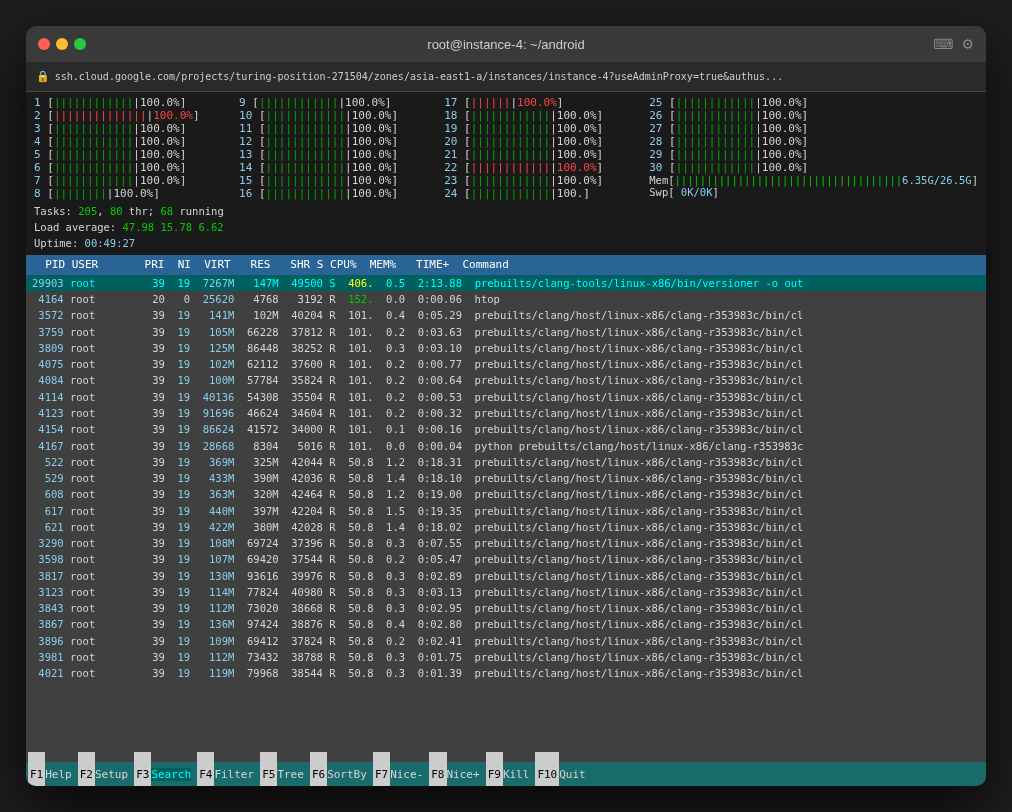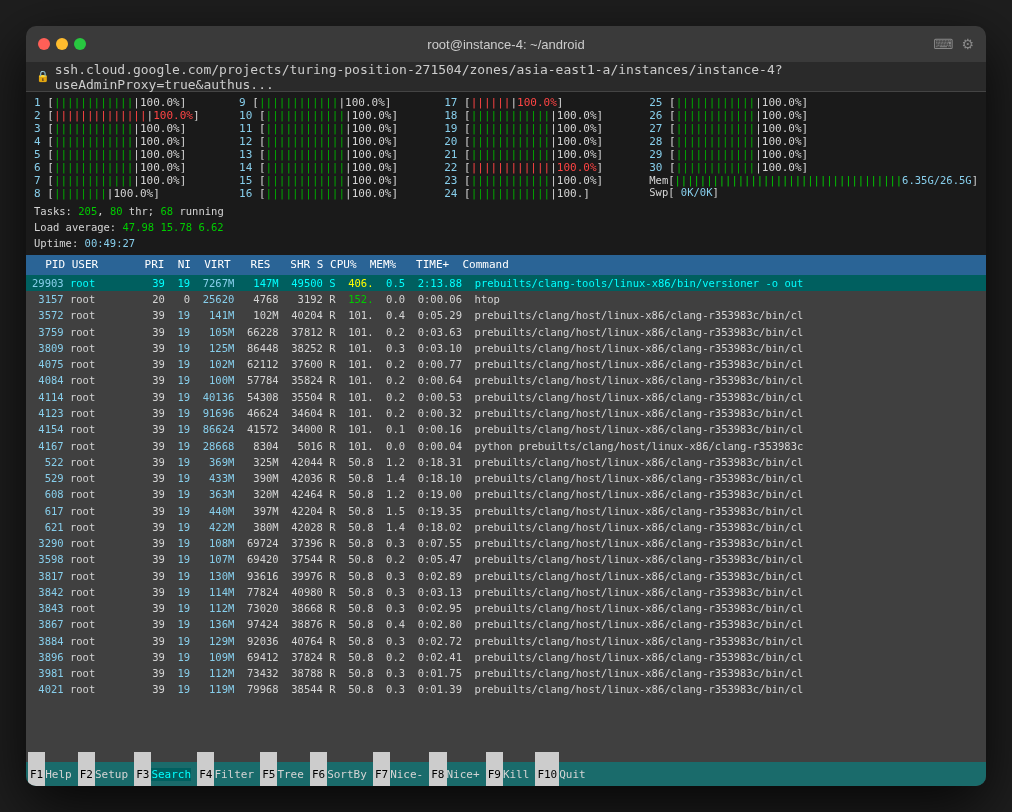--- a/index.html
+++ b/index.html
@@ -48,21 +48,21 @@
     .addressbar {
       background: #2a2a2a;
       height: 30px;
       display: flex;
       align-items: center;
       padding: 0 10px;
       flex-shrink: 0;
       border-bottom: 1px solid #444;
     }
     .lock-icon { color: #888; font-size: 11px; margin-right: 5px; }
-    .address-text { color: #ccc; font-size: 13px; font-family: monospace; }
+    .address-text { color: #ccc; font-size: 10px; font-family: monospace; }
     .terminal {
       flex: 1;
       background: #404040;
       overflow: hidden;
       font-family: 'Courier New', Courier, monospace;
       font-size: 11px;
       color: #d4d4d4;
       display: flex;
       flex-direction: column;
     }
@@ -232,42 +232,41 @@
             <span class="stats-label">Uptime: </span><span class="stats-uptime">00:49:27</span>
           </div>
         </div>
       </div>
     </div>
 
     <div class="table-section">
       <div class="table-header">  PID USER       PRI  NI  VIRT   RES   SHR S CPU%  MEM%   TIME+  Command</div>
       <div class="table-body" id="table-body">
           <div class="table-row-el top-row"><span style="color:#87ceeb">29903</span> <span style="color:#00ffff">root      </span>  <span> 39</span> <span> 19</span> <span style="color:#87ceeb"> 7267M</span> <span>  147M</span> <span> 49500</span> S <span style="color:#ffff00"> 406.</span> <span> 0.5</span>  2:13.88  <span style="color:#00ffff">prebuilts/clang-tools/linux-x86/bin/versioner -o out</span></div>
-          <div class="table-row-el"><span style="color:#87ceeb"> 3157</span> <span style="color:#d4d4d4">root      </span>  <span> 20</span> <span>  0</span> <span style="color:#87ceeb"> 25620</span> <span>  4768</span> <span>  3192</span> R <span style="color:#00cc00"> 152.</span> <span> 0.0</span>  0:00.06  htop</div>
+          <div class="table-row-el"><span style="color:#87ceeb"> 4164</span> <span style="color:#d4d4d4">root      </span>  <span> 20</span> <span>  0</span> <span style="color:#87ceeb"> 25620</span> <span>  4768</span> <span>  3192</span> R <span style="color:#00cc00"> 152.</span> <span> 0.0</span>  0:00.06  htop</div>
           <div class="table-row-el"><span style="color:#87ceeb"> 3572</span> <span style="color:#d4d4d4">root      </span>  <span> 39</span> <span style="color:#87ceeb"> 19</span> <span style="color:#87ceeb">  141M</span> <span>  102M</span> <span> 40204</span> R <span style="color:#d4d4d4"> 101.</span> <span> 0.4</span>  0:05.29  prebuilts/clang/host/linux-x86/clang-r353983c/bin/cl</div>
           <div class="table-row-el"><span style="color:#87ceeb"> 3759</span> <span style="color:#d4d4d4">root      </span>  <span> 39</span> <span style="color:#87ceeb"> 19</span> <span style="color:#87ceeb">  105M</span> <span> 66228</span> <span> 37812</span> R <span style="color:#d4d4d4"> 101.</span> <span> 0.2</span>  0:03.63  prebuilts/clang/host/linux-x86/clang-r353983c/bin/cl</div>
           <div class="table-row-el"><span style="color:#87ceeb"> 3809</span> <span style="color:#d4d4d4">root      </span>  <span> 39</span> <span style="color:#87ceeb"> 19</span> <span style="color:#87ceeb">  125M</span> <span> 86448</span> <span> 38252</span> R <span style="color:#d4d4d4"> 101.</span> <span> 0.3</span>  0:03.10  prebuilts/clang/host/linux-x86/clang-r353983c/bin/cl</div>
           <div class="table-row-el"><span style="color:#87ceeb"> 4075</span> <span style="color:#d4d4d4">root      </span>  <span> 39</span> <span style="color:#87ceeb"> 19</span> <span style="color:#87ceeb">  102M</span> <span> 62112</span> <span> 37600</span> R <span style="color:#d4d4d4"> 101.</span> <span> 0.2</span>  0:00.77  prebuilts/clang/host/linux-x86/clang-r353983c/bin/cl</div>
           <div class="table-row-el"><span style="color:#87ceeb"> 4084</span> <span style="color:#d4d4d4">root      </span>  <span> 39</span> <span style="color:#87ceeb"> 19</span> <span style="color:#87ceeb">  100M</span> <span> 57784</span> <span> 35824</span> R <span style="color:#d4d4d4"> 101.</span> <span> 0.2</span>  0:00.64  prebuilts/clang/host/linux-x86/clang-r353983c/bin/cl</div>
           <div class="table-row-el"><span style="color:#87ceeb"> 4114</span> <span style="color:#d4d4d4">root      </span>  <span> 39</span> <span style="color:#87ceeb"> 19</span> <span style="color:#87ceeb"> 40136</span> <span> 54308</span> <span> 35504</span> R <span style="color:#d4d4d4"> 101.</span> <span> 0.2</span>  0:00.53  prebuilts/clang/host/linux-x86/clang-r353983c/bin/cl</div>
           <div class="table-row-el"><span style="color:#87ceeb"> 4123</span> <span style="color:#d4d4d4">root      </span>  <span> 39</span> <span style="color:#87ceeb"> 19</span> <span style="color:#87ceeb"> 91696</span> <span> 46624</span> <span> 34604</span> R <span style="color:#d4d4d4"> 101.</span> <span> 0.2</span>  0:00.32  prebuilts/clang/host/linux-x86/clang-r353983c/bin/cl</div>
           <div class="table-row-el"><span style="color:#87ceeb"> 4154</span> <span style="color:#d4d4d4">root      </span>  <span> 39</span> <span style="color:#87ceeb"> 19</span> <span style="color:#87ceeb"> 86624</span> <span> 41572</span> <span> 34000</span> R <span style="color:#d4d4d4"> 101.</span> <span> 0.1</span>  0:00.16  prebuilts/clang/host/linux-x86/clang-r353983c/bin/cl</div>
           <div class="table-row-el"><span style="color:#87ceeb"> 4167</span> <span style="color:#d4d4d4">root      </span>  <span> 39</span> <span style="color:#87ceeb"> 19</span> <span style="color:#87ceeb"> 28668</span> <span>  8304</span> <span>  5016</span> R <span style="color:#d4d4d4"> 101.</span> <span> 0.0</span>  0:00.04  python prebuilts/clang/host/linux-x86/clang-r353983c</div>
           <div class="table-row-el"><span style="color:#87ceeb">  522</span> <span style="color:#d4d4d4">root      </span>  <span> 39</span> <span style="color:#87ceeb"> 19</span> <span style="color:#87ceeb">  369M</span> <span>  325M</span> <span> 42044</span> R <span style="color:#d4d4d4"> 50.8</span> <span> 1.2</span>  0:18.31  prebuilts/clang/host/linux-x86/clang-r353983c/bin/cl</div>
           <div class="table-row-el"><span style="color:#87ceeb">  529</span> <span style="color:#d4d4d4">root      </span>  <span> 39</span> <span style="color:#87ceeb"> 19</span> <span style="color:#87ceeb">  433M</span> <span>  390M</span> <span> 42036</span> R <span style="color:#d4d4d4"> 50.8</span> <span> 1.4</span>  0:18.10  prebuilts/clang/host/linux-x86/clang-r353983c/bin/cl</div>
           <div class="table-row-el"><span style="color:#87ceeb">  608</span> <span style="color:#d4d4d4">root      </span>  <span> 39</span> <span style="color:#87ceeb"> 19</span> <span style="color:#87ceeb">  363M</span> <span>  320M</span> <span> 42464</span> R <span style="color:#d4d4d4"> 50.8</span> <span> 1.2</span>  0:19.00  prebuilts/clang/host/linux-x86/clang-r353983c/bin/cl</div>
           <div class="table-row-el"><span style="color:#87ceeb">  617</span> <span style="color:#d4d4d4">root      </span>  <span> 39</span> <span style="color:#87ceeb"> 19</span> <span style="color:#87ceeb">  440M</span> <span>  397M</span> <span> 42204</span> R <span style="color:#d4d4d4"> 50.8</span> <span> 1.5</span>  0:19.35  prebuilts/clang/host/linux-x86/clang-r353983c/bin/cl</div>
           <div class="table-row-el"><span style="color:#87ceeb">  621</span> <span style="color:#d4d4d4">root      </span>  <span> 39</span> <span style="color:#87ceeb"> 19</span> <span style="color:#87ceeb">  422M</span> <span>  380M</span> <span> 42028</span> R <span style="color:#d4d4d4"> 50.8</span> <span> 1.4</span>  0:18.02  prebuilts/clang/host/linux-x86/clang-r353983c/bin/cl</div>
           <div class="table-row-el"><span style="color:#87ceeb"> 3290</span> <span style="color:#d4d4d4">root      </span>  <span> 39</span> <span style="color:#87ceeb"> 19</span> <span style="color:#87ceeb">  108M</span> <span> 69724</span> <span> 37396</span> R <span style="color:#d4d4d4"> 50.8</span> <span> 0.3</span>  0:07.55  prebuilts/clang/host/linux-x86/clang-r353983c/bin/cl</div>
           <div class="table-row-el"><span style="color:#87ceeb"> 3598</span> <span style="color:#d4d4d4">root      </span>  <span> 39</span> <span style="color:#87ceeb"> 19</span> <span style="color:#87ceeb">  107M</span> <span> 69420</span> <span> 37544</span> R <span style="color:#d4d4d4"> 50.8</span> <span> 0.2</span>  0:05.47  prebuilts/clang/host/linux-x86/clang-r353983c/bin/cl</div>
           <div class="table-row-el"><span style="color:#87ceeb"> 3817</span> <span style="color:#d4d4d4">root      </span>  <span> 39</span> <span style="color:#87ceeb"> 19</span> <span style="color:#87ceeb">  130M</span> <span> 93616</span> <span> 39976</span> R <span style="color:#d4d4d4"> 50.8</span> <span> 0.3</span>  0:02.89  prebuilts/clang/host/linux-x86/clang-r353983c/bin/cl</div>
-          <div class="table-row-el"><span style="color:#87ceeb"> 3842</span> <span style="color:#d4d4d4">root      </span>  <span> 39</span> <span style="color:#87ceeb"> 19</span> <span style="color:#87ceeb">  114M</span> <span> 77824</span> <span> 40980</span> R <span style="color:#d4d4d4"> 50.8</span> <span> 0.3</span>  0:03.13  prebuilts/clang/host/linux-x86/clang-r353983c/bin/cl</div>
+          <div class="table-row-el"><span style="color:#87ceeb"> 3123</span> <span style="color:#d4d4d4">root      </span>  <span> 39</span> <span style="color:#87ceeb"> 19</span> <span style="color:#87ceeb">  114M</span> <span> 77824</span> <span> 40980</span> R <span style="color:#d4d4d4"> 50.8</span> <span> 0.3</span>  0:03.13  prebuilts/clang/host/linux-x86/clang-r353983c/bin/cl</div>
           <div class="table-row-el"><span style="color:#87ceeb"> 3843</span> <span style="color:#d4d4d4">root      </span>  <span> 39</span> <span style="color:#87ceeb"> 19</span> <span style="color:#87ceeb">  112M</span> <span> 73020</span> <span> 38668</span> R <span style="color:#d4d4d4"> 50.8</span> <span> 0.3</span>  0:02.95  prebuilts/clang/host/linux-x86/clang-r353983c/bin/cl</div>
           <div class="table-row-el"><span style="color:#87ceeb"> 3867</span> <span style="color:#d4d4d4">root      </span>  <span> 39</span> <span style="color:#87ceeb"> 19</span> <span style="color:#87ceeb">  136M</span> <span> 97424</span> <span> 38876</span> R <span style="color:#d4d4d4"> 50.8</span> <span> 0.4</span>  0:02.80  prebuilts/clang/host/linux-x86/clang-r353983c/bin/cl</div>
-          <div class="table-row-el"><span style="color:#87ceeb"> 3884</span> <span style="color:#d4d4d4">root      </span>  <span> 39</span> <span style="color:#87ceeb"> 19</span> <span style="color:#87ceeb">  129M</span> <span> 92036</span> <span> 40764</span> R <span style="color:#d4d4d4"> 50.8</span> <span> 0.3</span>  0:02.72  prebuilts/clang/host/linux-x86/clang-r353983c/bin/cl</div>
           <div class="table-row-el"><span style="color:#87ceeb"> 3896</span> <span style="color:#d4d4d4">root      </span>  <span> 39</span> <span style="color:#87ceeb"> 19</span> <span style="color:#87ceeb">  109M</span> <span> 69412</span> <span> 37824</span> R <span style="color:#d4d4d4"> 50.8</span> <span> 0.2</span>  0:02.41  prebuilts/clang/host/linux-x86/clang-r353983c/bin/cl</div>
           <div class="table-row-el"><span style="color:#87ceeb"> 3981</span> <span style="color:#d4d4d4">root      </span>  <span> 39</span> <span style="color:#87ceeb"> 19</span> <span style="color:#87ceeb">  112M</span> <span> 73432</span> <span> 38788</span> R <span style="color:#d4d4d4"> 50.8</span> <span> 0.3</span>  0:01.75  prebuilts/clang/host/linux-x86/clang-r353983c/bin/cl</div>
           <div class="table-row-el"><span style="color:#87ceeb"> 4021</span> <span style="color:#d4d4d4">root      </span>  <span> 39</span> <span style="color:#87ceeb"> 19</span> <span style="color:#87ceeb">  119M</span> <span> 79968</span> <span> 38544</span> R <span style="color:#d4d4d4"> 50.8</span> <span> 0.3</span>  0:01.39  prebuilts/clang/host/linux-x86/clang-r353983c/bin/cl</div>
         </div>
     </div>
 
     <div class="hotkeys" id="hotkeys-bar">
         <span class="hotkey"><span class="hk-num">F1</span><span class="hk-label">Help</span></span>
         <span class="hotkey"><span class="hk-num">F2</span><span class="hk-label">Setup</span></span>
         <span class="hotkey"><span class="hk-num">F3</span><span class="hk-label active">Search</span></span>

